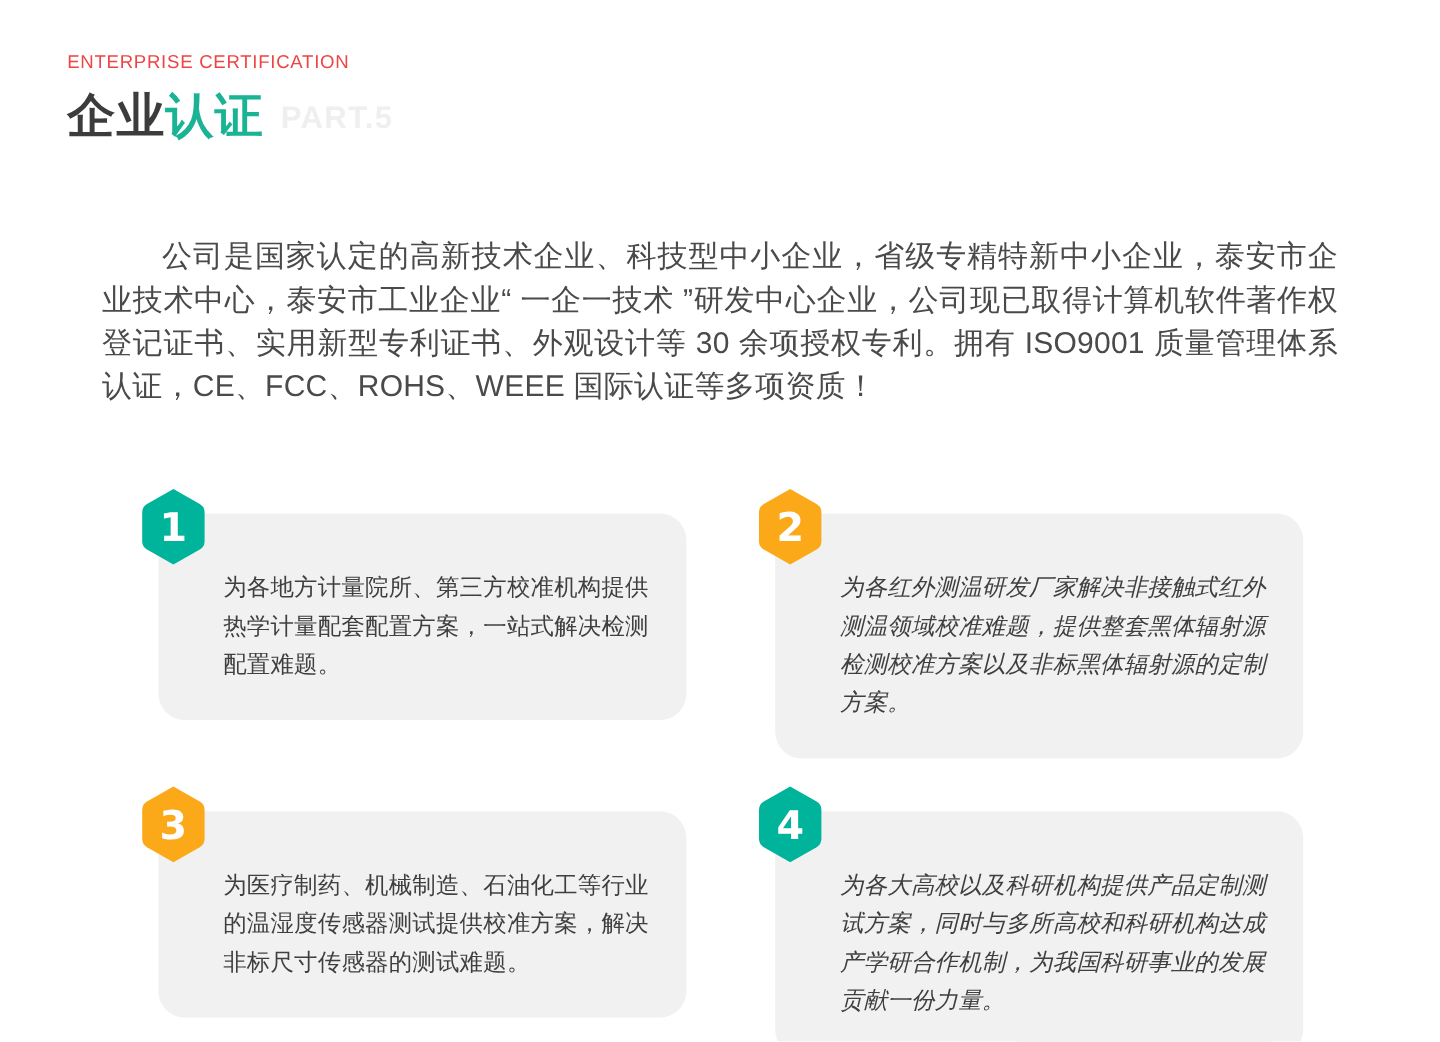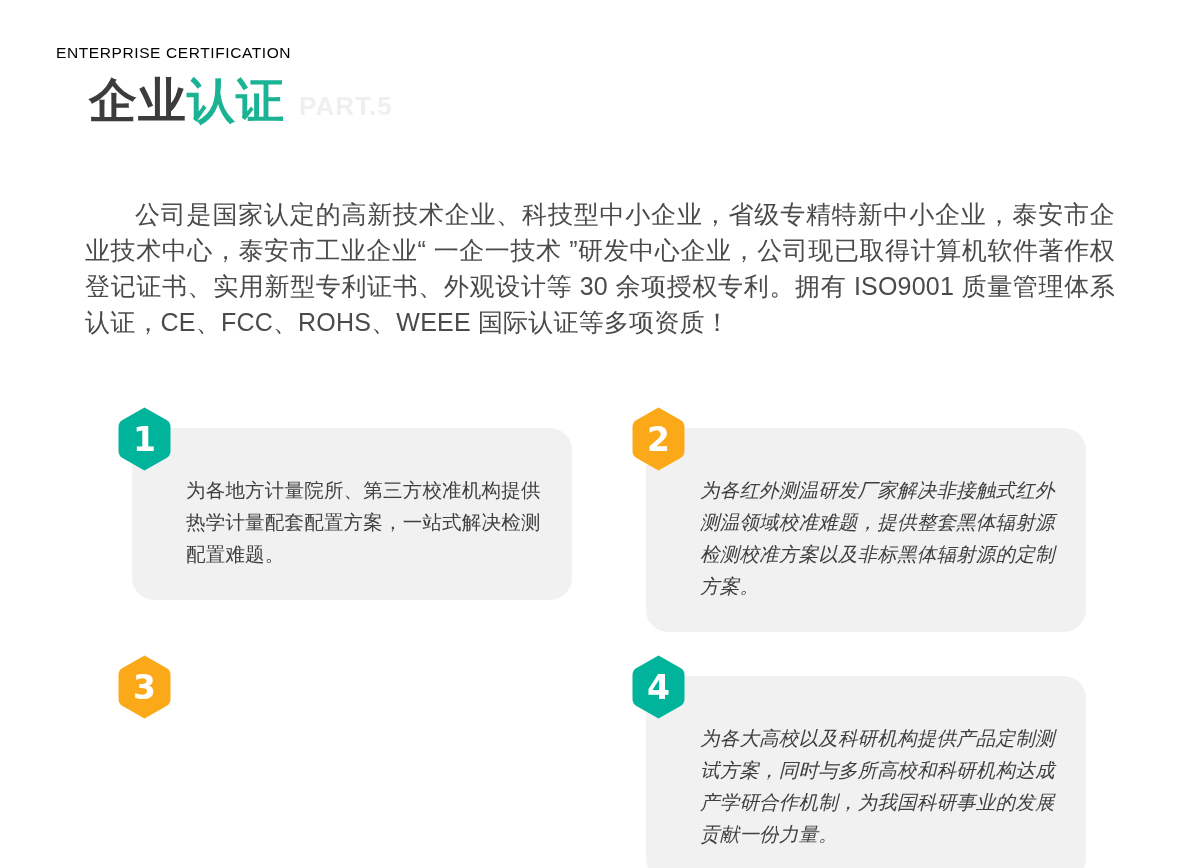--- a/index.html
+++ b/index.html
@@ -18,37 +18,36 @@
   
   .header {
     position: absolute;
     left: 56px;
     top: 44px;
     width: 700px;
   }
   .eyebrow {
     font-size: 15.5px;
     letter-spacing: 0.6px;
-    color: #000000;
+    color: #ef4444;
     font-weight: 400;
     line-height: 1.2;
     white-space: nowrap;
   }
   .title-row {
     margin-top: 14px;
     display: flex;
     align-items: flex-end;
     line-height: 1;
   }
   .title-cn {
-    font-size: 48px;
+    font-size: 40px;
     font-weight: 700;
     letter-spacing: 1px;
     line-height: 1;
-    margin-left: 33px;
   }
   .title-cn .dark { color: #3c3c3c; }
   .title-cn .accent { color: #1ab394; }
   .title-part {
     font-size: 26px;
     font-weight: 700;
     color: #efefef;
     letter-spacing: 1px;
     margin-left: 14px;
     padding-bottom: 6px;
@@ -168,20 +167,23 @@
     </div>
   </div>
 
   <div class="card">
     <div class="badge">
       <svg viewBox="0 0 57 66">
         <path d="M28.5 1.5 L50.5 14 Q54.5 16.3 54.5 21 L54.5 45 Q54.5 49.7 50.5 52 L28.5 64.5 Q28.5 64.5 28.5 64.5 L6.5 52 Q2.5 49.7 2.5 45 L2.5 21 Q2.5 16.3 6.5 14 Z" fill="#fba919" stroke="none" stroke-linejoin="round" stroke-width="5"></path>
       </svg>
       <span class="badge-num">3</span>
     </div>
+    <div class="card-panel">
+      <div class="card-text">为医疗制药、机械制造、石油化工等行业的温湿度传感器测试提供校准方案，解决非标尺寸传感器的测试难题。</div>
+    </div>
   </div>
 
   <div class="card tall">
     <div class="badge">
       <svg viewBox="0 0 57 66">
         <path d="M28.5 1.5 L50.5 14 Q54.5 16.3 54.5 21 L54.5 45 Q54.5 49.7 50.5 52 L28.5 64.5 Q28.5 64.5 28.5 64.5 L6.5 52 Q2.5 49.7 2.5 45 L2.5 21 Q2.5 16.3 6.5 14 Z" fill="#00b39b" stroke="none" stroke-linejoin="round" stroke-width="5"></path>
       </svg>
       <span class="badge-num">4</span>
     </div>
     <div class="card-panel">

